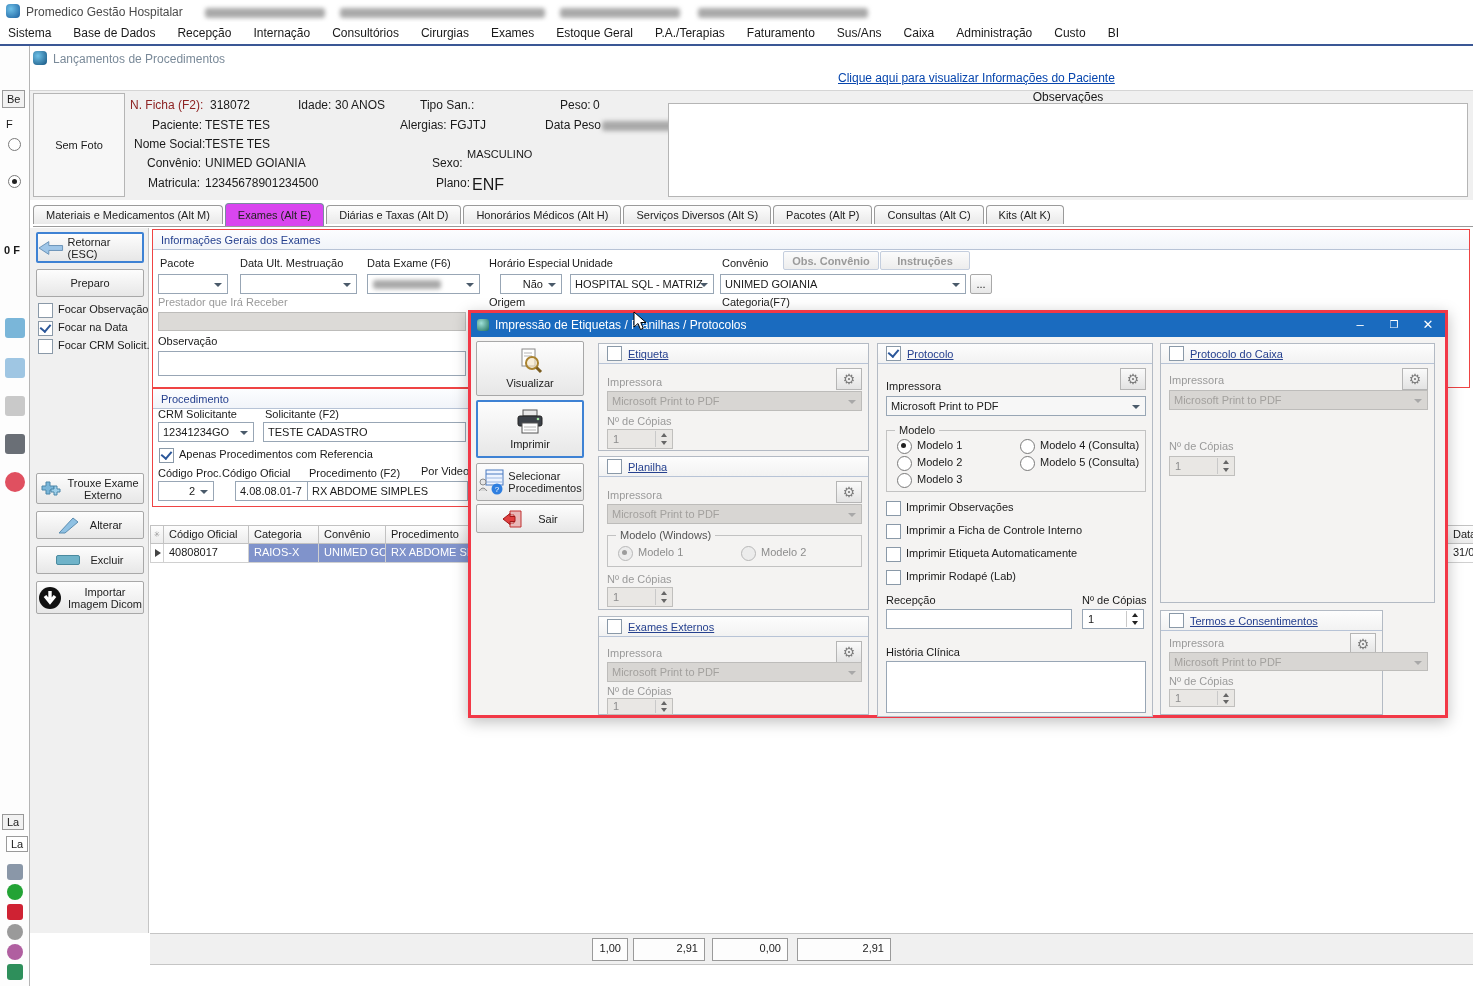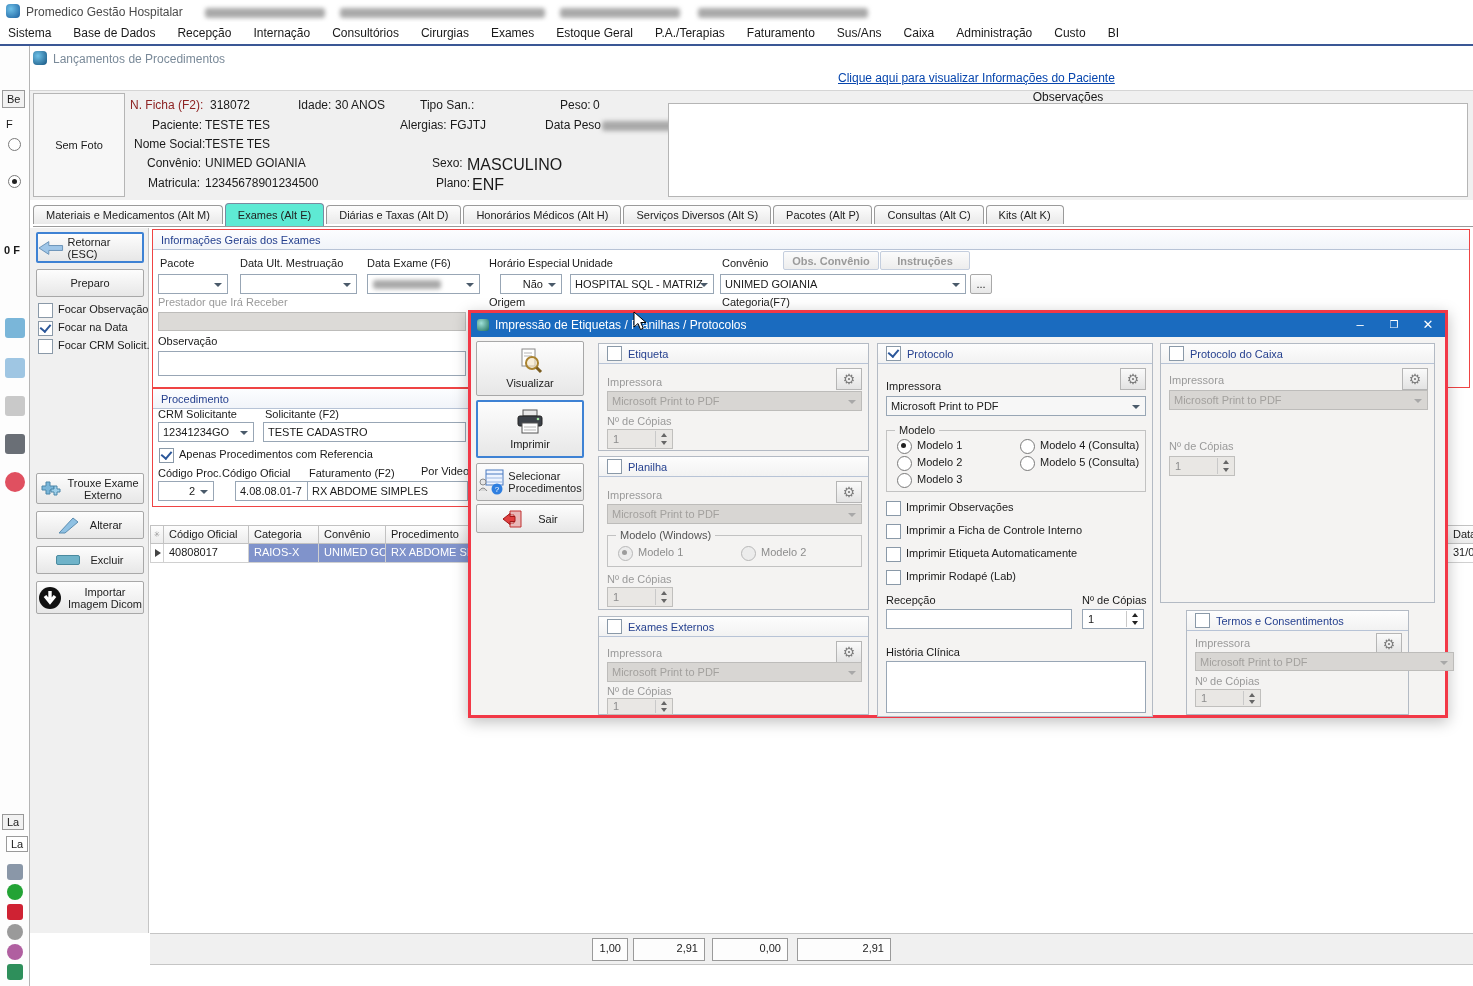--- a/index.html
+++ b/index.html
@@ -35,29 +35,29 @@
   .spin.sdis{background:#e9e7e4;color:#8d8d8d;border-color:#c0bfbd;}
   .spin .ud{position:absolute;right:1px;top:1px;bottom:1px;width:15px;border-left:1px solid #c9c9c9;
             display:flex;flex-direction:column;align-items:center;justify-content:space-around;font-size:6px;color:#666;}
   .tri-u{width:0;height:0;border-left:3px solid transparent;border-right:3px solid transparent;border-bottom:4px solid #666;}
   .tri-d{width:0;height:0;border-left:3px solid transparent;border-right:3px solid transparent;border-top:4px solid #666;}
   
   .gbox{background:#fff;border:1px solid #ef4444;}
   .ghead{position:absolute;left:0;right:0;top:0;height:19px;border-bottom:1px solid #b7c3d6;
          display:flex;align-items:center;padding-left:8px;gap:6px;background:linear-gradient(#fcfdff,#f1f4f9);color:#26418f;}
   .dgroup{background:#f4f3f2;border:1px solid #b3bac4;}
-  .dgroup .ghead{background:linear-gradient(#fdfdfd,#f2f2f2);}
+  .dgroup .ghead{background:linear-gradient(#fdfdfd,#f2f2f2);text-decoration:underline;}
   .gear{width:26px;height:22px;border:1px solid #b5b5b5;background:linear-gradient(#fafafa,#e3e3e3);
         text-align:center;line-height:20px;font-size:14px;color:#7d7d7d;}
   .fieldset{border:1px solid #c2c2c2;background:transparent;}
   .flabel{position:absolute;top:-7px;left:8px;background:#f4f3f2;padding:0 4px;color:#555;}
   
   .tab{display:inline-block;border:1px solid #9a9a9a;border-bottom:none;border-radius:4px 4px 0 0;
        background:linear-gradient(#fdfdfd,#e9e9e9);padding:3px 12px 3px 12px;margin-right:2px;color:#222;}
-  .tab.active{background:#5eead4;padding-top:5px;padding-bottom:5px;position:relative;top:0px;border-color:#7a8aa0;}
+  .tab.active{background:#d946ef;padding-top:5px;padding-bottom:5px;position:relative;top:0px;border-color:#7a8aa0;}
   
   .th{background:linear-gradient(#fdfdfd,#ececec);border:1px solid #c2c2c2;border-left:none;line-height:17px;padding:0 5px;}
   .td{background:#fff;border:1px solid #d0d0d0;border-left:none;border-top:none;line-height:17px;padding:0 5px;white-space:nowrap;overflow:hidden;}
   .td.sel{background:#8093cb;color:#fff;}
   .blur{filter:blur(2px);background:#a9a9a9;border-radius:3px;}
   a.plink{color:#0645ad;text-decoration:underline;}
   .totbox{background:#fdfdfd;border:1px solid #9a9a9a;text-align:right;padding:3px 6px;}
   .dtitle-btn{color:#fff;width:34px;text-align:center;font-size:13px;line-height:24px;}
 </style>
 </head>
@@ -138,21 +138,21 @@
   <span class="abs lbl" style="left:450px;top:118px;font-size:12px;">FGJTJ</span>
   <span class="abs lbl" style="left:545px;top:118px;font-size:12px;">Data Peso</span>
   <span class="abs blur" style="left:602px;top:121px;width:82px;height:10px;"></span>
 
   <span class="abs lbl" style="left:134px;top:137px;font-size:12px;">Nome Social:</span>
   <span class="abs lbl" style="left:205px;top:137px;font-size:12px;">TESTE TES</span>
 
   <span class="abs lbl" style="left:147px;top:156px;font-size:12px;">Convênio:</span>
   <span class="abs lbl" style="left:205px;top:156px;font-size:12px;">UNIMED GOIANIA</span>
   <span class="abs lbl" style="left:432px;top:156px;font-size:12px;">Sexo:</span>
-  <span class="abs lbl" style="left:467px;top:156px;font-size:16px;">MASCULINO</span>
+  <span class="abs lbl" style="left:467px;top:148px;font-size:11px;">MASCULINO</span>
 
   <span class="abs lbl" style="left:148px;top:176px;font-size:12px;">Matricula:</span>
   <span class="abs lbl" style="left:205px;top:176px;font-size:12px;">12345678901234500</span>
   <span class="abs lbl" style="left:436px;top:176px;font-size:12px;">Plano:</span>
   <span class="abs lbl" style="left:472px;top:176px;font-size:16px;">ENF</span>
 
   <div class="abs lbl" style="left:668px;top:90px;width:800px;text-align:center;font-size:12px;">Observações</div>
   <div class="abs" style="left:668px;top:103px;width:800px;height:94px;background:#fff;border:1px solid #b5b5b5;"></div>
 
   <div class="abs" style="left:33px;top:203px;width:1440px;height:24px;border-bottom:1px solid #9a9a9a;">
@@ -256,21 +256,21 @@
   <span class="abs lbl" style="left:265px;top:408px;">Solicitante (F2)</span>
   <div class="tinput abs" style="left:263px;top:422px;width:203px;"><span>TESTE CADASTRO</span></div>
   <div class="abs ckrow" style="left:159px;top:448px;">
     <span class="cb checked"></span>
       <span>Apenas Procedimentos com Referencia</span>
   </div>
   <span class="abs lbl" style="left:158px;top:467px;">Código Proc.</span>
   <div class="combo abs" style="left:158px;top:481px;width:56px;text-align:right;"><span>2</span><span class="arr"></span></div>
   <span class="abs lbl" style="left:222px;top:467px;">Código Oficial</span>
   <div class="tinput abs" style="left:220px;top:481px;width:102px;margin-left:15px;"><span>4.08.08.01-7</span></div>
-  <span class="abs lbl" style="left:309px;top:467px;">Faturamento (F2)</span>
+  <span class="abs lbl" style="left:309px;top:467px;">Procedimento (F2)</span>
   <span class="abs lbl" style="left:421px;top:465px;">Por Video</span>
   <div class="tinput abs" style="left:307px;top:481px;width:161px;overflow:hidden;"><span>RX ABDOME SIMPLES</span></div>
 
   <div class="abs" style="left:150px;top:525px;height:19px;">
     <span class="th abs" style="left:0;top:0;width:14px;height:19px;border-left:1px solid #c2c2c2;color:#9a9a9a;font-size:8px;line-height:17px;padding:0;text-align:center;">✳</span>
     <span class="th abs" style="left:14px;top:0;width:85px;height:19px;">Código Oficial</span>
     <span class="th abs" style="left:99px;top:0;width:70px;height:19px;">Categoria</span>
     <span class="th abs" style="left:169px;top:0;width:67px;height:19px;">Convênio</span>
     <span class="th abs" style="left:236px;top:0;width:1062px;height:19px;">Procedimento</span>
     <span class="th abs" style="left:1298px;top:0;width:40px;height:19px;">Data</span>
@@ -468,21 +468,21 @@
       <div class="gear abs" style="right:6px;top:24px;">⚙</div>
       <span class="abs lbl gray" style="left:8px;top:30px;">Impressora</span>
       <div class="combo disabled abs" style="left:8px;top:46px;width:259px;"><span>Microsoft Print to PDF</span><span class="arr"></span></div>
       <span class="abs lbl gray" style="left:8px;top:96px;">Nº de Cópias</span>
       <div class="spin sdis abs" style="left:8px;top:112px;width:66px;"><span>1</span><span class="ud">
             <span class="tri-u"></span>
             <span class="tri-d"></span>
           </span></div>
     </div>
 
-    <div class="dgroup abs" style="left:689px;top:297px;width:223px;height:105px;margin-left:26px;">
+    <div class="dgroup abs" style="left:689px;top:297px;width:223px;height:105px;">
       <div class="ghead">
         <span class="cb"></span>
         <span>Termos e Consentimentos</span>
       </div>
       <div class="gear abs" style="right:6px;top:22px;">⚙</div>
       <span class="abs lbl gray" style="left:8px;top:26px;">Impressora</span>
       <div class="combo disabled abs" style="left:8px;top:41px;width:259px;height:19px;"><span>Microsoft Print to PDF</span><span class="arr"></span></div>
       <span class="abs lbl gray" style="left:8px;top:64px;">Nº de Cópias</span>
       <div class="spin sdis abs" style="left:8px;top:78px;width:66px;height:18px;line-height:16px;"><span>1</span><span class="ud">
             <span class="tri-u"></span>

